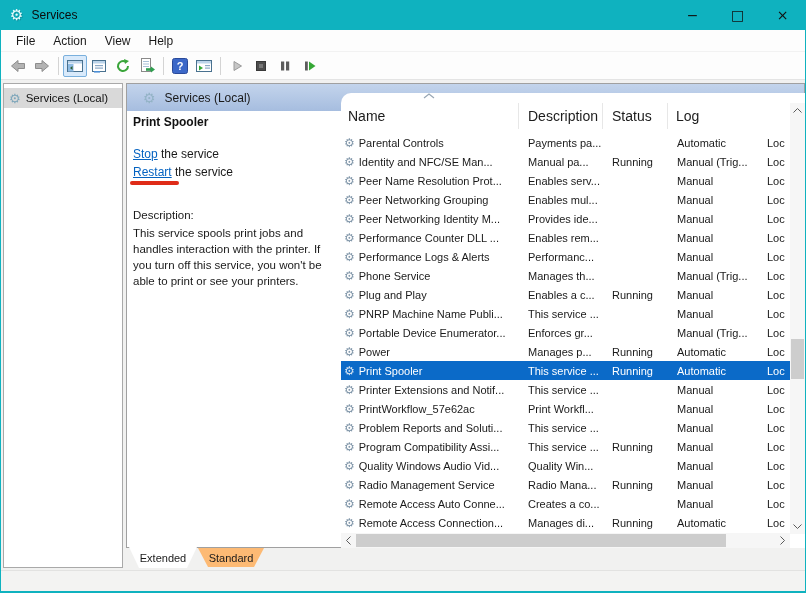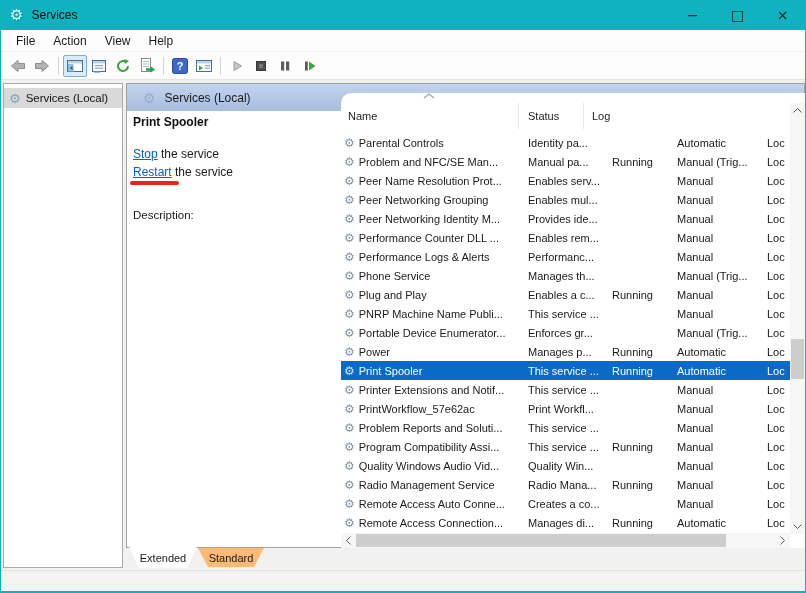--- a/index.html
+++ b/index.html
@@ -44,21 +44,21 @@
   
   .service-title{position:absolute;left:6px;top:31px;font-size:12px;font-weight:bold;color:#111;}
   .action-links{position:absolute;left:6px;top:61px;font-size:12px;color:#1a1a1a;line-height:18px;}
   .action-links a{color:var(--link);}
   .red-line{position:absolute;left:3px;top:97px;width:49px;height:4px;background:var(--annotation);border-radius:2px;}
   .desc-label{position:absolute;left:6px;top:125px;font-size:11.5px;color:#1a1a1a;}
   .desc-text{position:absolute;left:6px;top:141px;width:205px;font-size:11.5px;line-height:16px;color:#1a1a1a;}
   
   .list-card{position:absolute;left:214px;top:9px;width:464px;height:455px;background:#fff;border-top-left-radius:10px;}
   .hdr-row{position:absolute;left:0;top:10px;right:15px;height:26px;display:flex;}
-  .hdr-cell{font-size:11px;color:#1c1c1c;display:flex;align-items:center;border-right:1px solid #e7e7e7;height:26px;}
+  .hdr-cell{font-size:14px;color:#1c1c1c;display:flex;align-items:center;border-right:1px solid #e7e7e7;height:26px;}
   .sort-caret{position:absolute;left:82px;top:0px;}
   .c-name{width:178px;padding-left:7px;}
   .c-desc{width:84px;padding-left:9px;}
   .c-status{width:65px;padding-left:9px;}
   .c-startup{width:91px;padding-left:9px;}
   .c-log{width:31px;padding-left:8px;border-right:none!important;overflow:hidden;}
   .rows{position:absolute;left:0;top:40px;right:15px;}
   .row{display:flex;height:19px;align-items:center;font-size:11px;color:#1a1a1a;white-space:nowrap;}
   .row .cell{overflow:hidden;white-space:nowrap;height:19px;display:flex;align-items:center;}
   .row .gear{font-size:12px;color:#8096a9;margin:0 4px 0 3px;}
@@ -231,49 +231,51 @@
 
       <div class="service-title">Print Spooler</div>
 
       <div class="action-links">
         <div><a href="#">Stop</a><span> the service</span></div>
         <div><a href="#">Restart</a><span> the service</span></div>
       </div>
       <div class="red-line"></div>
 
       <div class="desc-label">Description:</div>
+      <div class="desc-text">This service spools print jobs and handles interaction with the printer. If you turn off this service, you won't be able to print or see your printers.</div>
 
       <div class="list-card">
         <span class="sort-caret">
             <svg width="12" height="6">
               <polyline points="1,5 6,1 11,5" fill="none" stroke="#97a6b4" stroke-width="1.2"></polyline>
             </svg>
           </span>
         <div class="hdr-row">
           <span class="hdr-cell c-name">Name</span>
+          <span class="hdr-cell c-desc">Description</span>
           <span class="hdr-cell c-status">Status</span>
           <span class="hdr-cell c-log">Log</span>
         </div>
 
         <div class="rows">
   <div class="row">
     <span class="cell c-name" style="padding-left:0;">
                 <i class="gear">⚙</i>
                 <span>Parental Controls</span>
               </span>
-    <span class="cell c-desc">Identity pa...</span>
+    <span class="cell c-desc">Payments pa...</span>
     <span class="cell c-status"></span>
     <span class="cell c-startup">Automatic</span>
     <span class="cell c-log">Loc</span>
   </div>
 
   <div class="row">
     <span class="cell c-name" style="padding-left:0;">
                 <i class="gear">⚙</i>
-                <span>Problem and NFC/SE Man...</span>
+                <span>Identity and NFC/SE Man...</span>
               </span>
     <span class="cell c-desc">Manual pa...</span>
     <span class="cell c-status">Running</span>
     <span class="cell c-startup">Manual (Trig...</span>
     <span class="cell c-log">Loc</span>
   </div>
 
   <div class="row">
     <span class="cell c-name" style="padding-left:0;">
                 <i class="gear">⚙</i>

